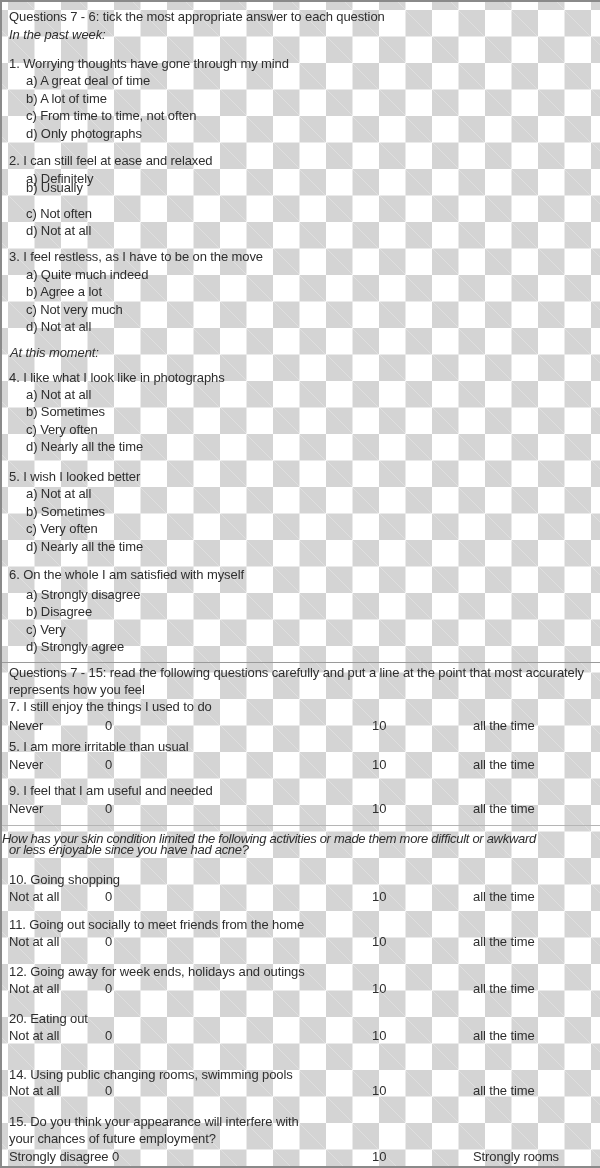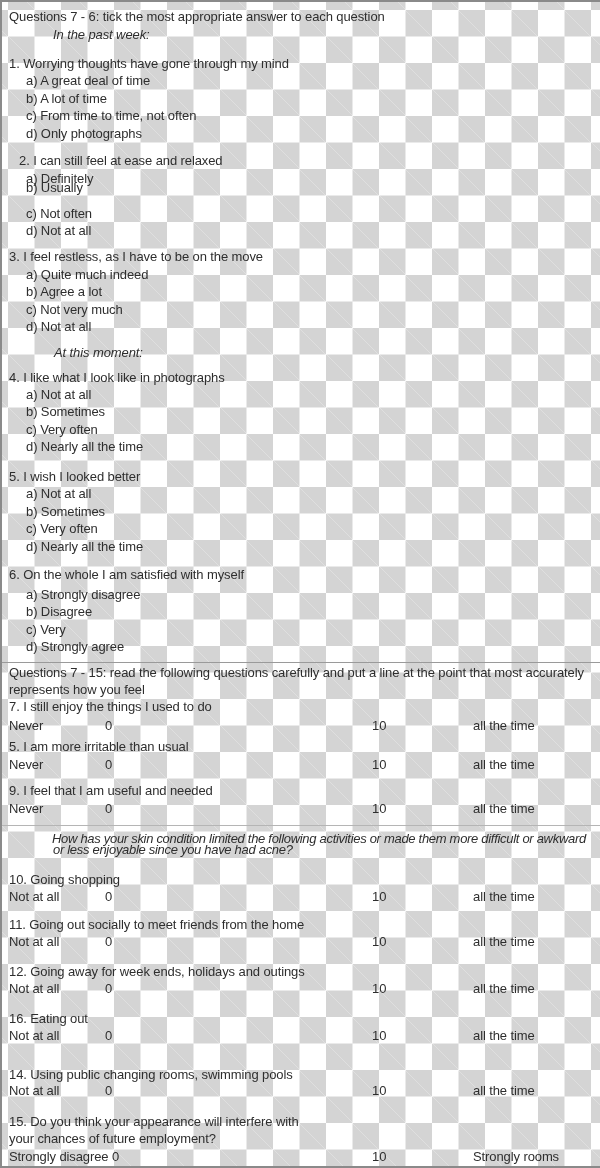--- a/index.html
+++ b/index.html
@@ -14,42 +14,42 @@
       background-size: 53px 53px;
       background-position: 8px 10px, 34.5px 36.5px;
     }
     .frame {
       position: absolute; left: 0; top: 0; width: 598px; height: 1166px;
       border-top: 2px solid #8a8a8a; border-left: 2px solid #8a8a8a;
       border-bottom: 2px solid #8a8a8a; box-sizing: border-box;
       width: 600px; height: 1168px;
     }
     .t { position: absolute; font-size: 13px; line-height: 16px; white-space: nowrap; letter-spacing: -0.1px; }
-    .i { font-style: italic; padding-left: 44px; }
+    .i { font-style: italic; }
     .hr { position: absolute; left: 2px; width: 598px; height: 1px; background: #9a9a9a; }
     .opt { left: 26px; }
   </style>
 </head>
 <body>
 
 <div class="frame"></div>
 
 <div class="t" style="left:9px;top:9px">Questions 7 - 6: tick the most appropriate answer to each question</div>
 <div class="t i" style="left:9px;top:27px">In the past week:</div>
 
 <div>
   <div class="t" style="left:9px;top:56px">1. Worrying thoughts have gone through my mind</div>
   <div class="t opt" style="top:73px">a) A great deal of time</div>
   <div class="t opt" style="top:91px">b) A lot of time</div>
   <div class="t opt" style="top:108px">c) From time to time, not often</div>
   <div class="t opt" style="top:126px">d) Only photographs</div>
 </div>
 
 <div>
-  <div class="t" style="left:19px;top:153px">2. I can still feel at ease and relaxed</div>
+  <div class="t" style="left:9px;top:153px">2. I can still feel at ease and relaxed</div>
   <div class="t opt" style="top:171px">a) Definitely</div>
   <div class="t opt" style="top:180px">b) Usually</div>
   <div class="t opt" style="top:206px">c) Not often</div>
   <div class="t opt" style="top:223px">d) Not at all</div>
 </div>
 
 <div>
   <div class="t" style="left:9px;top:249px">3. I feel restless, as I have to be on the move</div>
   <div class="t opt" style="top:267px">a) Quite much indeed</div>
   <div class="t opt" style="top:284px">b) Agree a lot</div>
@@ -113,21 +113,21 @@
   <div>
     <div class="t" style="left:9px;top:801px">Never</div>
     <div class="t" style="left:105px;top:801px">0</div>
     <div class="t" style="left:372px;top:801px">10</div>
     <div class="t" style="left:473px;top:801px">all the time</div>
   </div>
 </div>
 
 <div class="hr" style="top:825px;background:#b5b5b5"></div>
 
-<div class="t i" style="left:8px;top:831px;letter-spacing:-0.3px">How has your skin condition limited the following activities or made them more difficult or awkward</div>
+<div class="t i" style="left:2px;top:831px;letter-spacing:-0.3px">How has your skin condition limited the following activities or made them more difficult or awkward</div>
 <div class="t i" style="left:9px;top:842px;letter-spacing:-0.3px">or less enjoyable since you have had acne?</div>
 
 <div>
   <div class="t" style="left:9px;top:872px">10. Going shopping</div>
   <div>
     <div class="t" style="left:9px;top:889px">Not at all</div>
     <div class="t" style="left:105px;top:889px">0</div>
     <div class="t" style="left:372px;top:889px">10</div>
     <div class="t" style="left:473px;top:889px">all the time</div>
   </div>
@@ -147,21 +147,21 @@
   <div class="t" style="left:9px;top:964px">12. Going away for week ends, holidays and outings</div>
   <div>
     <div class="t" style="left:9px;top:981px">Not at all</div>
     <div class="t" style="left:105px;top:981px">0</div>
     <div class="t" style="left:372px;top:981px">10</div>
     <div class="t" style="left:473px;top:981px">all the time</div>
   </div>
 </div>
 
 <div>
-  <div class="t" style="left:9px;top:1011px">16. Eating out</div>
+  <div class="t" style="left:9px;top:1011px">20. Eating out</div>
   <div>
     <div class="t" style="left:9px;top:1028px">Not at all</div>
     <div class="t" style="left:105px;top:1028px">0</div>
     <div class="t" style="left:372px;top:1028px">10</div>
     <div class="t" style="left:473px;top:1028px">all the time</div>
   </div>
 </div>
 
 <div>
   <div class="t" style="left:9px;top:1067px">14. Using public changing rooms, swimming pools</div>

